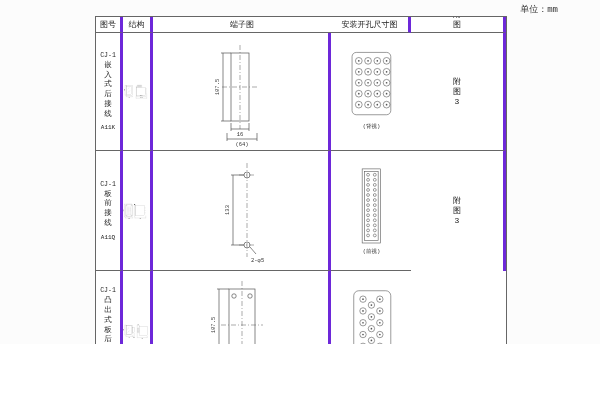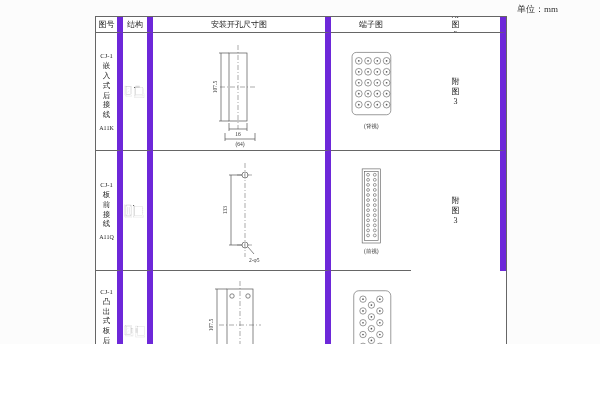--- a/index.html
+++ b/index.html
@@ -1,19 +1,19 @@
 <!DOCTYPE html>
 <html><head>
 <meta charset="utf-8">
 <style>
   html,body{margin:0;padding:0}
-  .page{position:relative;width:600px;height:344px;background:#fcfcfc;font-family:Liberation Serif, serif;color:#222;overflow:hidden}
+  .page{position:relative;width:600px;height:344px;background:#fcfcfc;font-family:Liberation Mono, monospace;color:#222;overflow:hidden}
   .unit{position:absolute;top:3px;right:42px;font-size:9px;color:#333}
   .tbl{position:absolute;left:95px;top:16px;display:grid;grid-template-columns:27px 30px 178px 80px 95px;grid-template-rows:16px 118px 120px 122px;border:1px solid #666;background:#fff}
-  .c{border-right:6px solid #6d28d9;border-bottom:1px solid #666;display:flex;align-items:center;justify-content:center;overflow:hidden}
+  .c{border-right:3px solid #6d28d9;border-bottom:1px solid #666;display:flex;align-items:center;justify-content:center;overflow:hidden}
   .c.cr{border-right:none}
   .c.rb{border-bottom:none}
   .hd{font-size:8px;color:#222}
   .vt{font-size:8px;line-height:1.25;white-space:pre-line;text-align:center}
   .col{flex-direction:column;gap:2px;padding:3px 0}
   .model{font-size:6.5px}
   .mount{font-size:7.5px;line-height:1.3;white-space:pre-line;text-align:center}
   .code{font-size:6px;margin-top:3px}
   svg{display:block;stroke:#555;stroke-width:.7;fill:none}
   svg text{stroke:none;fill:#333;font-size:5.5px}
@@ -24,22 +24,22 @@
 </head>
 <body>
 
 <div class="page">
   <div class="unit">单位：mm</div>
 
   <div class="tbl">
 
     <div class="c hd">图号</div>
     <div class="c hd">结构</div>
+    <div class="c hd cr">端子图</div>
     <div class="c hd">安装开孔尺寸图</div>
-    <div class="c hd cr">端子图</div>
 
     <div class="c">
       <div class="vt">附
 图
 3</div>
     </div>
     <div class="c col">
       <div class="model">CJ-1</div>
       <div class="mount">嵌
 入

